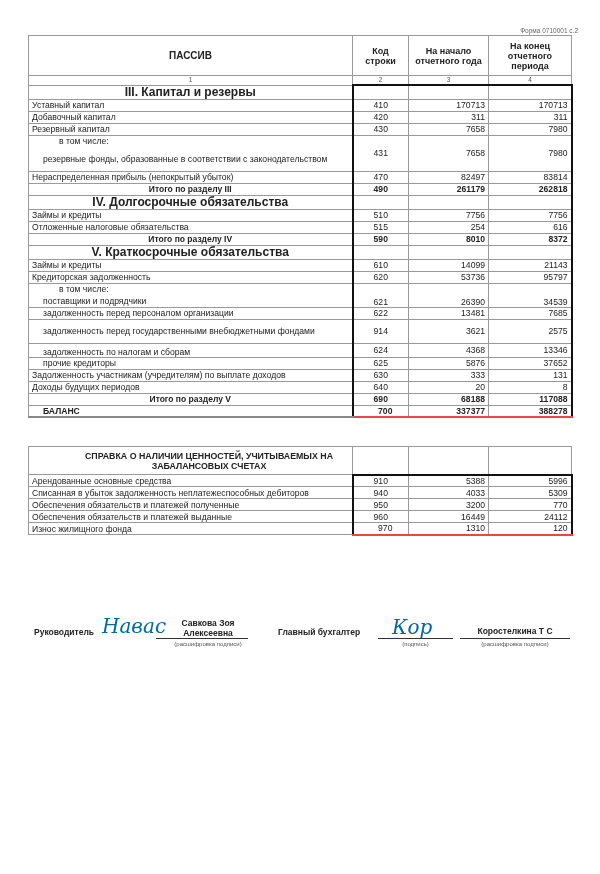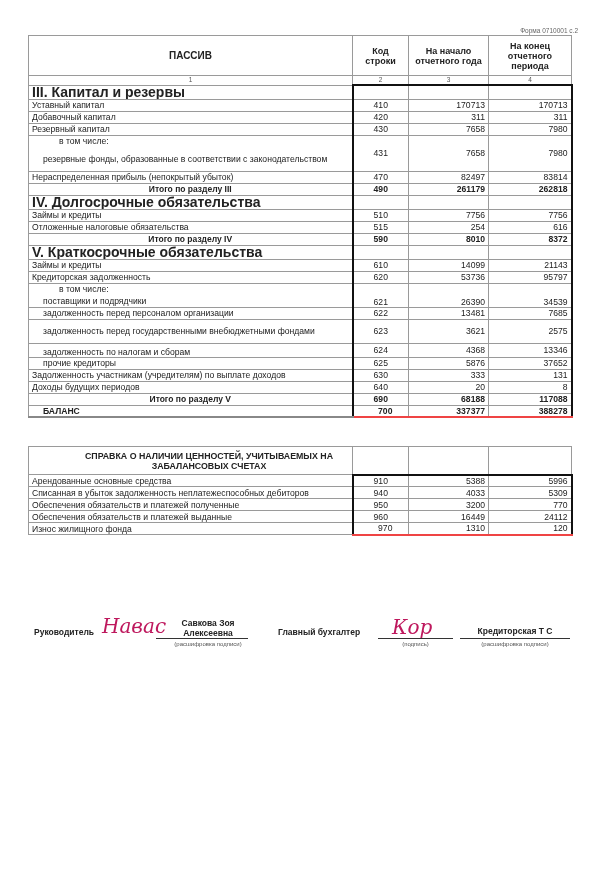--- a/index.html
+++ b/index.html
@@ -13,38 +13,38 @@
   table { border-collapse: collapse; position: absolute; left: 28px; table-layout: fixed; }
   td, th { border: 1px solid #9a9a9a; font-size: 8.6px; padding: 0 3px; line-height: 10px; overflow: hidden; }
   #main { top: 35px; width: 543px; }
   col.c1 { width: 324px; } col.c2 { width: 56px; } col.c3 { width: 80px; } col.c4 { width: 83px; }
   th { font-weight: bold; text-align: center; vertical-align: middle; font-size: 9px; }
   th.title { font-size: 10px; }
   .colnum td { text-align: center; font-size: 6.5px; color: #555; height: 8px; line-height: 8px; }
   td.code { text-align: center; }
   td.num { text-align: right; }
   td.bold, tr.total td { font-weight: bold; }
-  tr.section td.label { text-align: left; font-weight: bold; font-size: 14px; margin-left: 42px; }
+  tr.section td.label { text-align: center; font-weight: bold; font-size: 12px; margin-left: 42px; }
   tr.total td.label { text-align: center; font-size: 8.5px; }
   td.indent1 { padding-left: 14px; }
   td.indent2 { padding-left: 30px; }
   .h12 { height: 12px; } .h14 { height: 14px; } .h24 { height: 24px; }
   
   .tb-top td.d { border-top: 2px solid #111; }
   .tb-bottom td.d { border-bottom: 2px solid #ef4444; padding-left: 12px; }
   td.d.first { border-left: 2px solid #111; }
   td.d.last { border-right: 2px solid #111; }
   #offbal { top: 446px; width: 543px; }
   #offbal th { font-size: 8.8px; padding-left: 40px; }
   .sigs { position: absolute; top: 612px; left: 0; width: 600px; height: 50px; font-size: 8.5px; }
   .sigs .lbl { position: absolute; font-weight: bold; }
   .sigs .name { position: absolute; font-weight: bold; text-align: center; }
   .sigs .line { position: absolute; border-top: 1px solid #333; }
   .sigs .cap { position: absolute; font-size: 6px; color: #555; text-align: center; }
-  .sig-script { position: absolute; font-family: "DejaVu Serif", serif; font-style: italic; font-size: 20px; color: #be185d; }
+  .sig-script { position: absolute; font-family: "DejaVu Serif", serif; font-style: italic; font-size: 20px; color: #0369a1; }
 </style>
 </head>
 <body>
 
 <div class="form-code">Форма 0710001 с.2</div>
 
 <table id="main">
   <colgroup>
       <col class="c1">
       <col class="c2">
@@ -166,21 +166,21 @@
       <td class="indent1" style="border-top:none">поставщики и подрядчики</td>
     </tr>
     <tr class="h12">
       <td class="indent1">задолженность перед персоналом организации</td>
       <td class="code d first">622</td>
       <td class="num d">13481</td>
       <td class="num d last">7685</td>
     </tr>
     <tr class="h24">
       <td class="indent1">задолженность перед государственными внебюджетными фондами</td>
-      <td class="code d first">623</td>
+      <td class="code d first">914</td>
       <td class="num d">3621</td>
       <td class="num d last">2575</td>
     </tr>
     <tr class="h14">
       <td class="indent1" style="vertical-align:bottom">задолженность по налогам и сборам</td>
       <td class="code d first">624</td>
       <td class="num d">4368</td>
       <td class="num d last">13346</td>
     </tr>
     <tr class="h12">
@@ -269,16 +269,16 @@
   <span class="lbl" style="left:34px; top:15px;">Руководитель</span>
   <span class="sig-script" style="left:102px; top:2px;">Hавас</span>
   <div class="line" style="left:156px; top:26px; width:92px;"></div>
   <span class="name" style="left:168px; top:6px; width:80px; line-height:10px;">Савкова Зоя Алексеевна</span>
   <span class="cap" style="left:168px; top:29px; width:80px;">(расшифровка подписи)</span>
 
   <span class="lbl" style="left:278px; top:15px;">Главный бухгалтер</span>
   <span class="sig-script" style="left:392px; top:3px;">Кор</span>
   <div class="line" style="left:378px; top:26px; width:75px;"></div>
   <span class="cap" style="left:378px; top:29px; width:75px;">(подпись)</span>
-  <span class="name" style="left:460px; top:14px; width:110px;">Кредиторская Т С</span>
+  <span class="name" style="left:460px; top:14px; width:110px;">Коростелкина Т С</span>
   <div class="line" style="left:460px; top:26px; width:110px;"></div>
   <span class="cap" style="left:460px; top:29px; width:110px;">(расшифровка подписи)</span>
 </div>
 
 </body></html>

